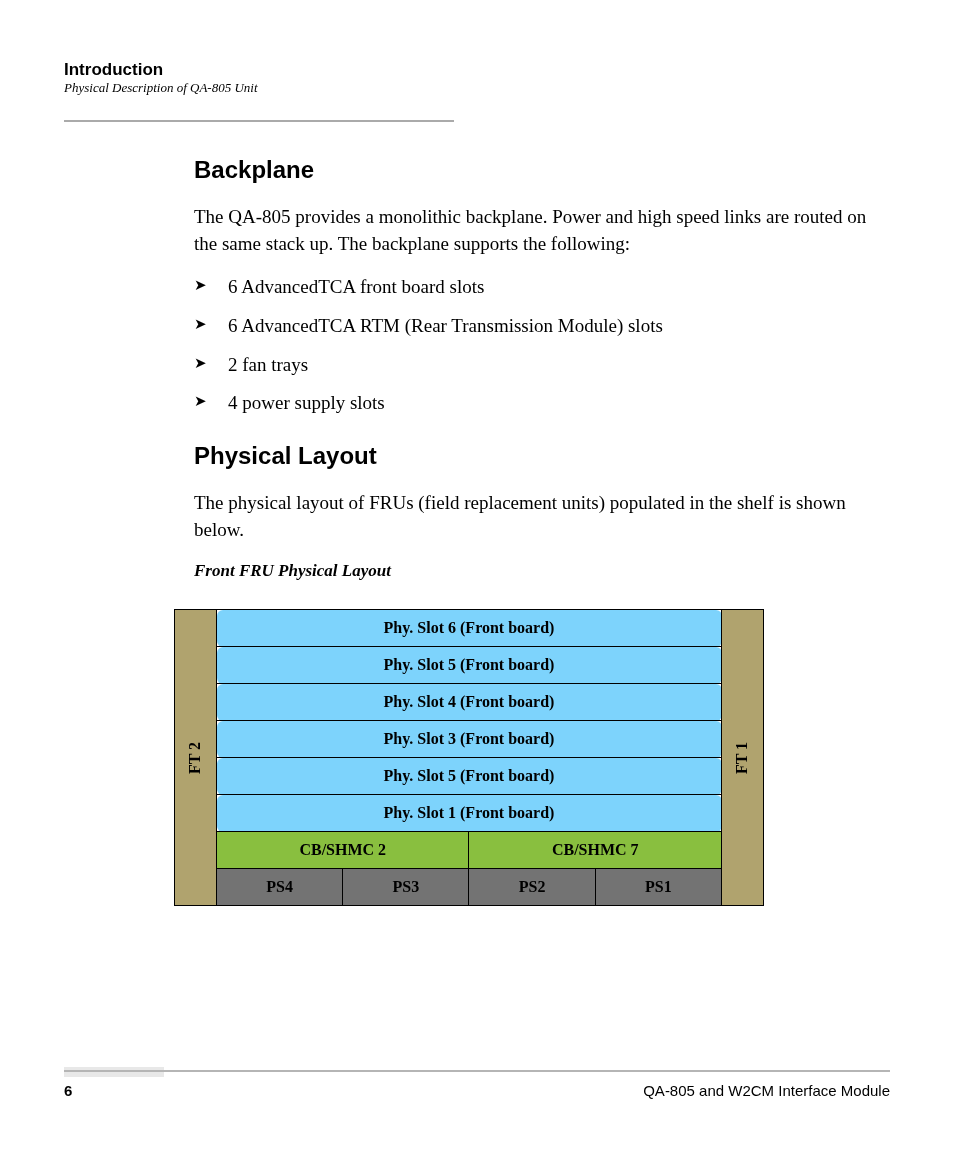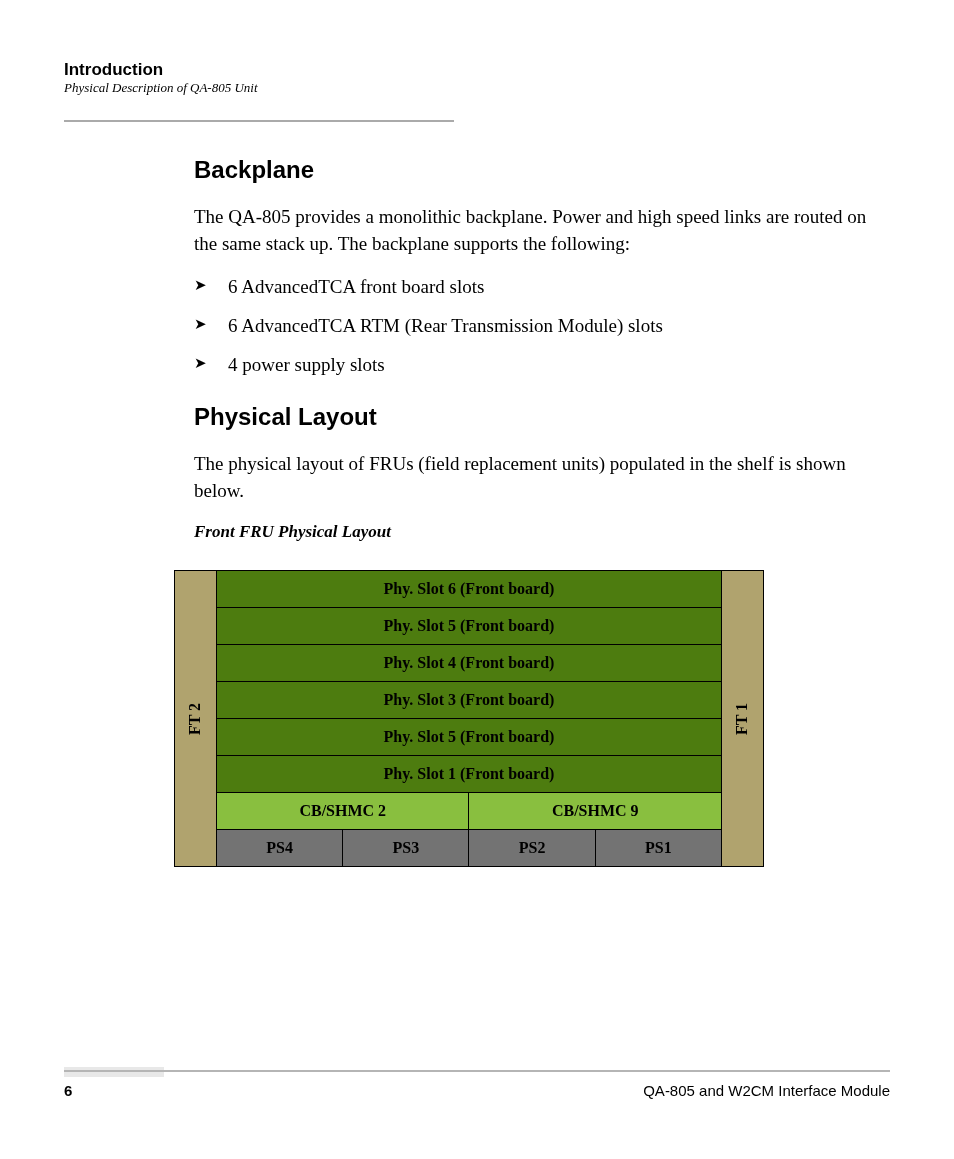--- a/index.html
+++ b/index.html
@@ -87,22 +87,23 @@
   .ft-cell {
     background: #b0a36e;
     width: 42px;
   }
   .ft-cell .rot {
     transform: rotate(-90deg);
     white-space: nowrap;
     display: inline-block;
   }
   .slot-cell {
-    background: #4d7c0f;
+    background: #7dd3fc;
     height: 37px;
+    border-radius: 6px;
   }
   .cb-cell {
     background: #89bf3f;
     height: 37px;
   }
   .ps-cell {
     background: #737373;
     height: 37px;
   }
 
@@ -146,20 +147,21 @@
   <hr class="header-rule">
 </div>
 
 <div class="body-col">
 
   <h2 class="section">Backplane</h2>
   <p class="body-text">The QA-805 provides a monolithic backplane. Power and high speed links are routed on the same stack up. The backplane supports the following:</p>
   <ul class="arrow-list">
     <li>6 AdvancedTCA front board slots</li>
     <li>6 AdvancedTCA RTM (Rear Transmission Module) slots</li>
+    <li>2 fan trays</li>
     <li>4 power supply slots</li>
   </ul>
 
   <h2 class="section">Physical Layout</h2>
   <p class="body-text">The physical layout of FRUs (field replacement units) populated in the shelf is shown below.</p>
   <div class="fig-caption">Front FRU Physical Layout</div>
 
   <table class="diagram">
     <tbody>
         <tr>
@@ -177,21 +179,21 @@
           <td class="slot-cell" colspan="4">Phy. Slot 3 (Front board)</td>
         </tr>
     <tr>
           <td class="slot-cell" colspan="4">Phy. Slot 5 (Front board)</td>
         </tr>
     <tr>
           <td class="slot-cell" colspan="4">Phy. Slot 1 (Front board)</td>
         </tr>
     <tr>
       <td class="cb-cell" colspan="2">CB/SHMC 2</td>
-      <td class="cb-cell" colspan="2">CB/SHMC 9</td>
+      <td class="cb-cell" colspan="2">CB/SHMC 7</td>
     </tr>
     <tr>
       <td class="ps-cell">PS4</td>
       <td class="ps-cell">PS3</td>
       <td class="ps-cell">PS2</td>
       <td class="ps-cell">PS1</td>
     </tr>
   </tbody>
     </table>
 

